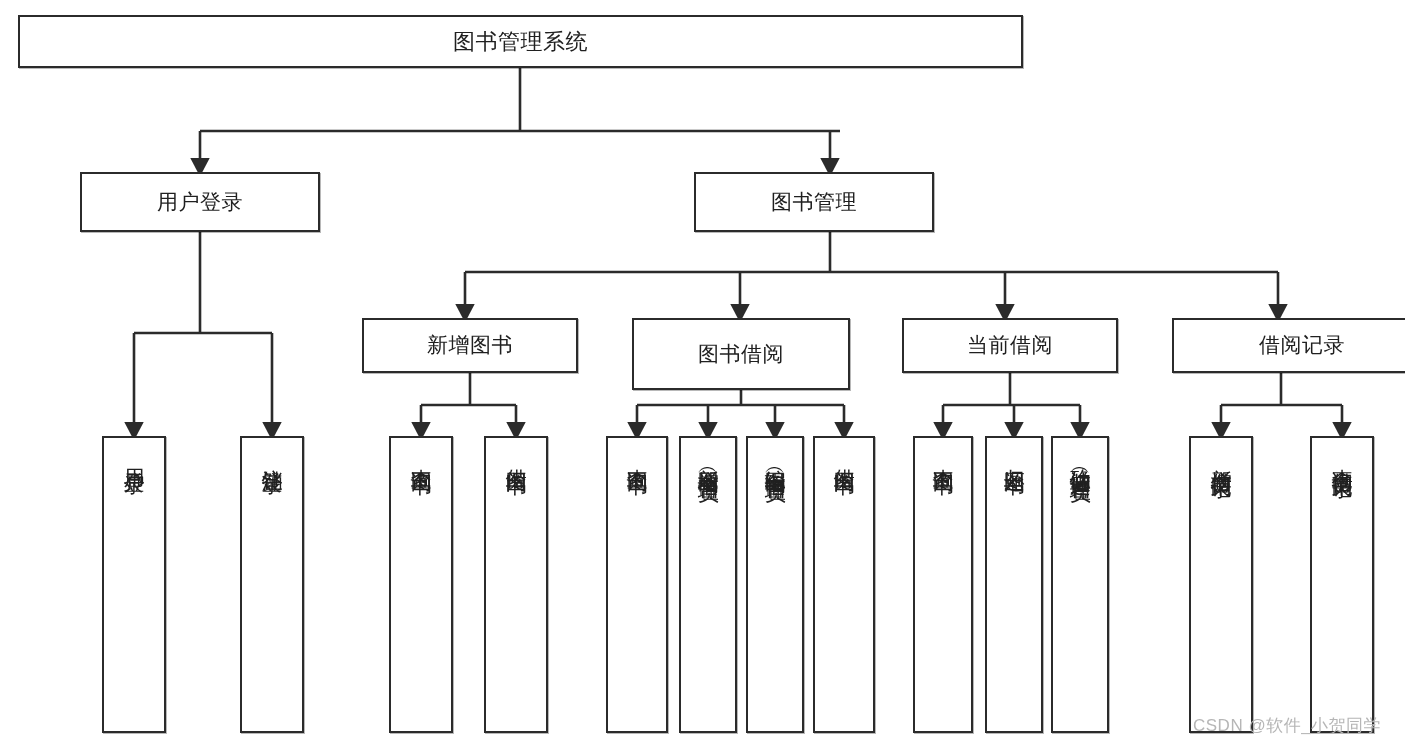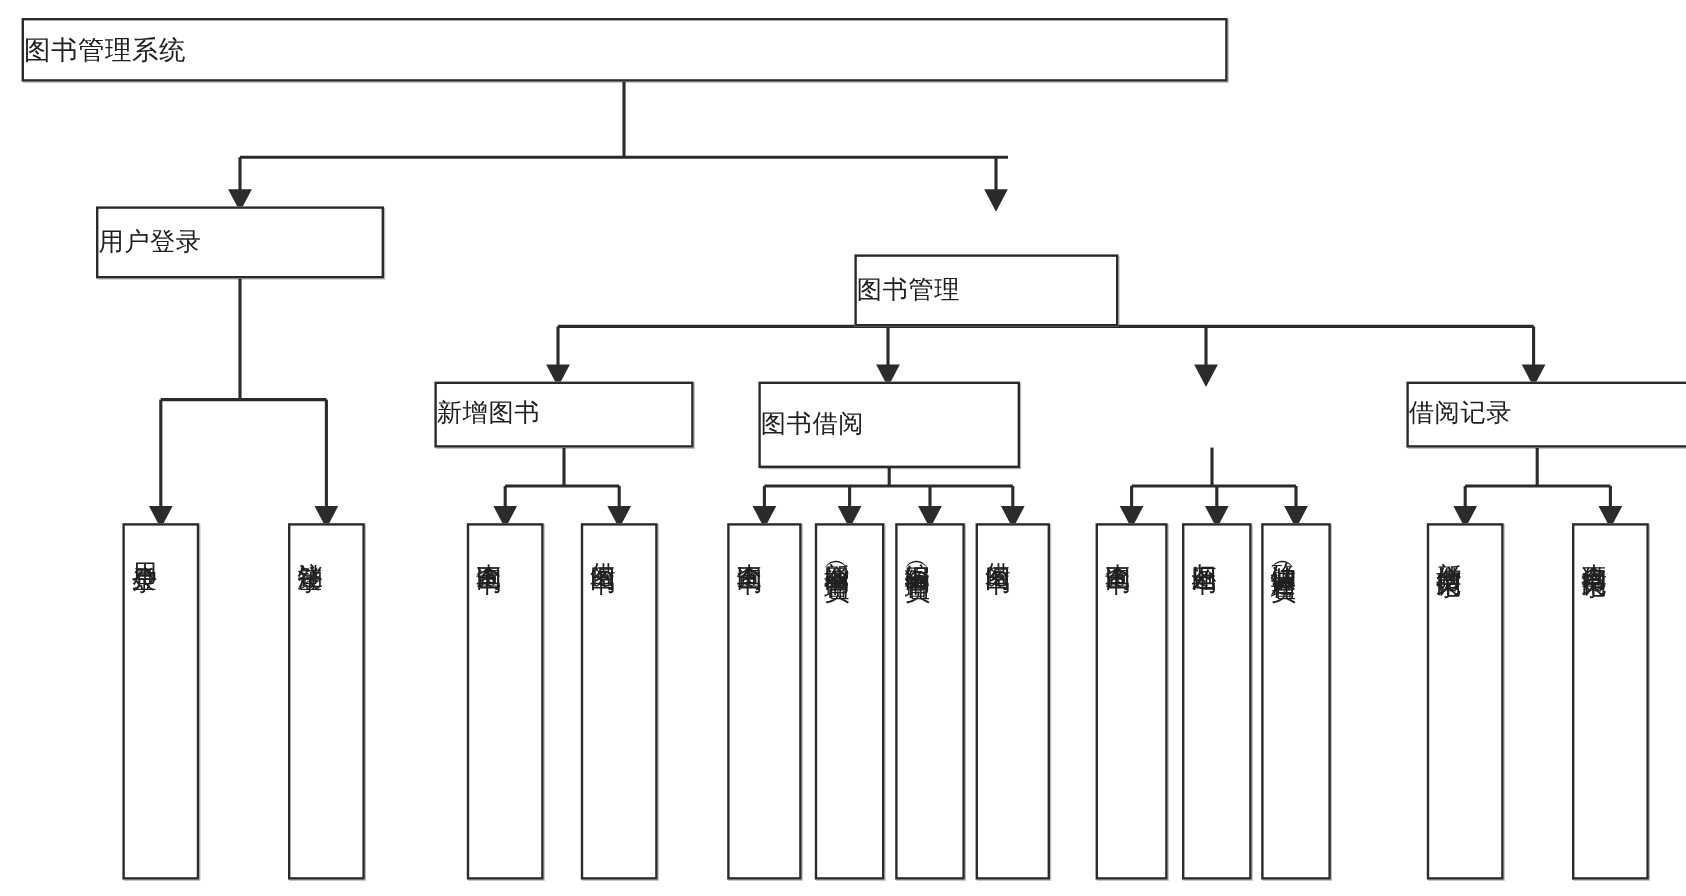--- a/index.html
+++ b/index.html
@@ -26,20 +26,21 @@
     height: 747px;
     pointer-events: none;
   }
   .node {
     position: absolute;
     box-sizing: border-box;
     border: 2.5px solid #2b2b2b;
     background: #ffffff;
     display: flex;
     align-items: center;
+    justify-content: center;
     text-align: center;
     box-shadow: 1px 1px 0 rgba(0,0,0,0.28);
   }
   .node .lbl {
     font-size: 21px;
     line-height: 1.18;
     letter-spacing: 0.5px;
     color: #202020;
     white-space: pre-line;
   }
@@ -121,29 +122,32 @@
     </g>
   </svg>
 
   <div class="node root" style="left:18px; top:15px; width:1005px; height:53px;">
     <span class="lbl">图书管理系统</span>
   </div>
 
   <div class="node" style="left:80px; top:172px; width:240px; height:60px;">
     <span class="lbl">用户登录</span>
   </div>
-  <div class="node" style="left:712px; top:172px; width:220px; height:60px;margin-top:40px;">
+  <div class="node" style="left:694px; top:172px; width:240px; height:60px;">
     <span class="lbl">图书管理</span>
   </div>
 
   <div class="node" style="left:362px; top:318px; width:216px; height:55px;">
     <span class="lbl">新增图书</span>
   </div>
   <div class="node" style="left:632px; top:318px; width:218px; height:72px;">
     <span class="lbl">图书借阅</span>
+  </div>
+  <div class="node" style="left:902px; top:318px; width:216px; height:55px;">
+    <span class="lbl">当前借阅</span>
   </div>
   <div class="node" style="left:1172px; top:318px; width:260px; height:55px;">
     <span class="lbl">借阅记录</span>
   </div>
 
   <div class="node vertical" style="left:102px; top:436px; width:64px; height:297px;">
     <span class="lbl">用户登录</span>
   </div>
   <div class="node vertical" style="left:240px; top:436px; width:64px; height:297px;">
     <span class="lbl">注销登录</span>
@@ -179,14 +183,15 @@
     <span class="lbl">确认归还（管理员）</span>
   </div>
 
   <div class="node vertical" style="left:1189px; top:436px; width:64px; height:297px;">
     <span class="lbl">新增借阅记录</span>
   </div>
   <div class="node vertical" style="left:1310px; top:436px; width:64px; height:297px;">
     <span class="lbl">查询借阅记录</span>
   </div>
 
+  <div class="watermark" style="left:1193px; top:714px;">CSDN @软件_小贺同学</div>
 
 </div>
 
 </body></html>

